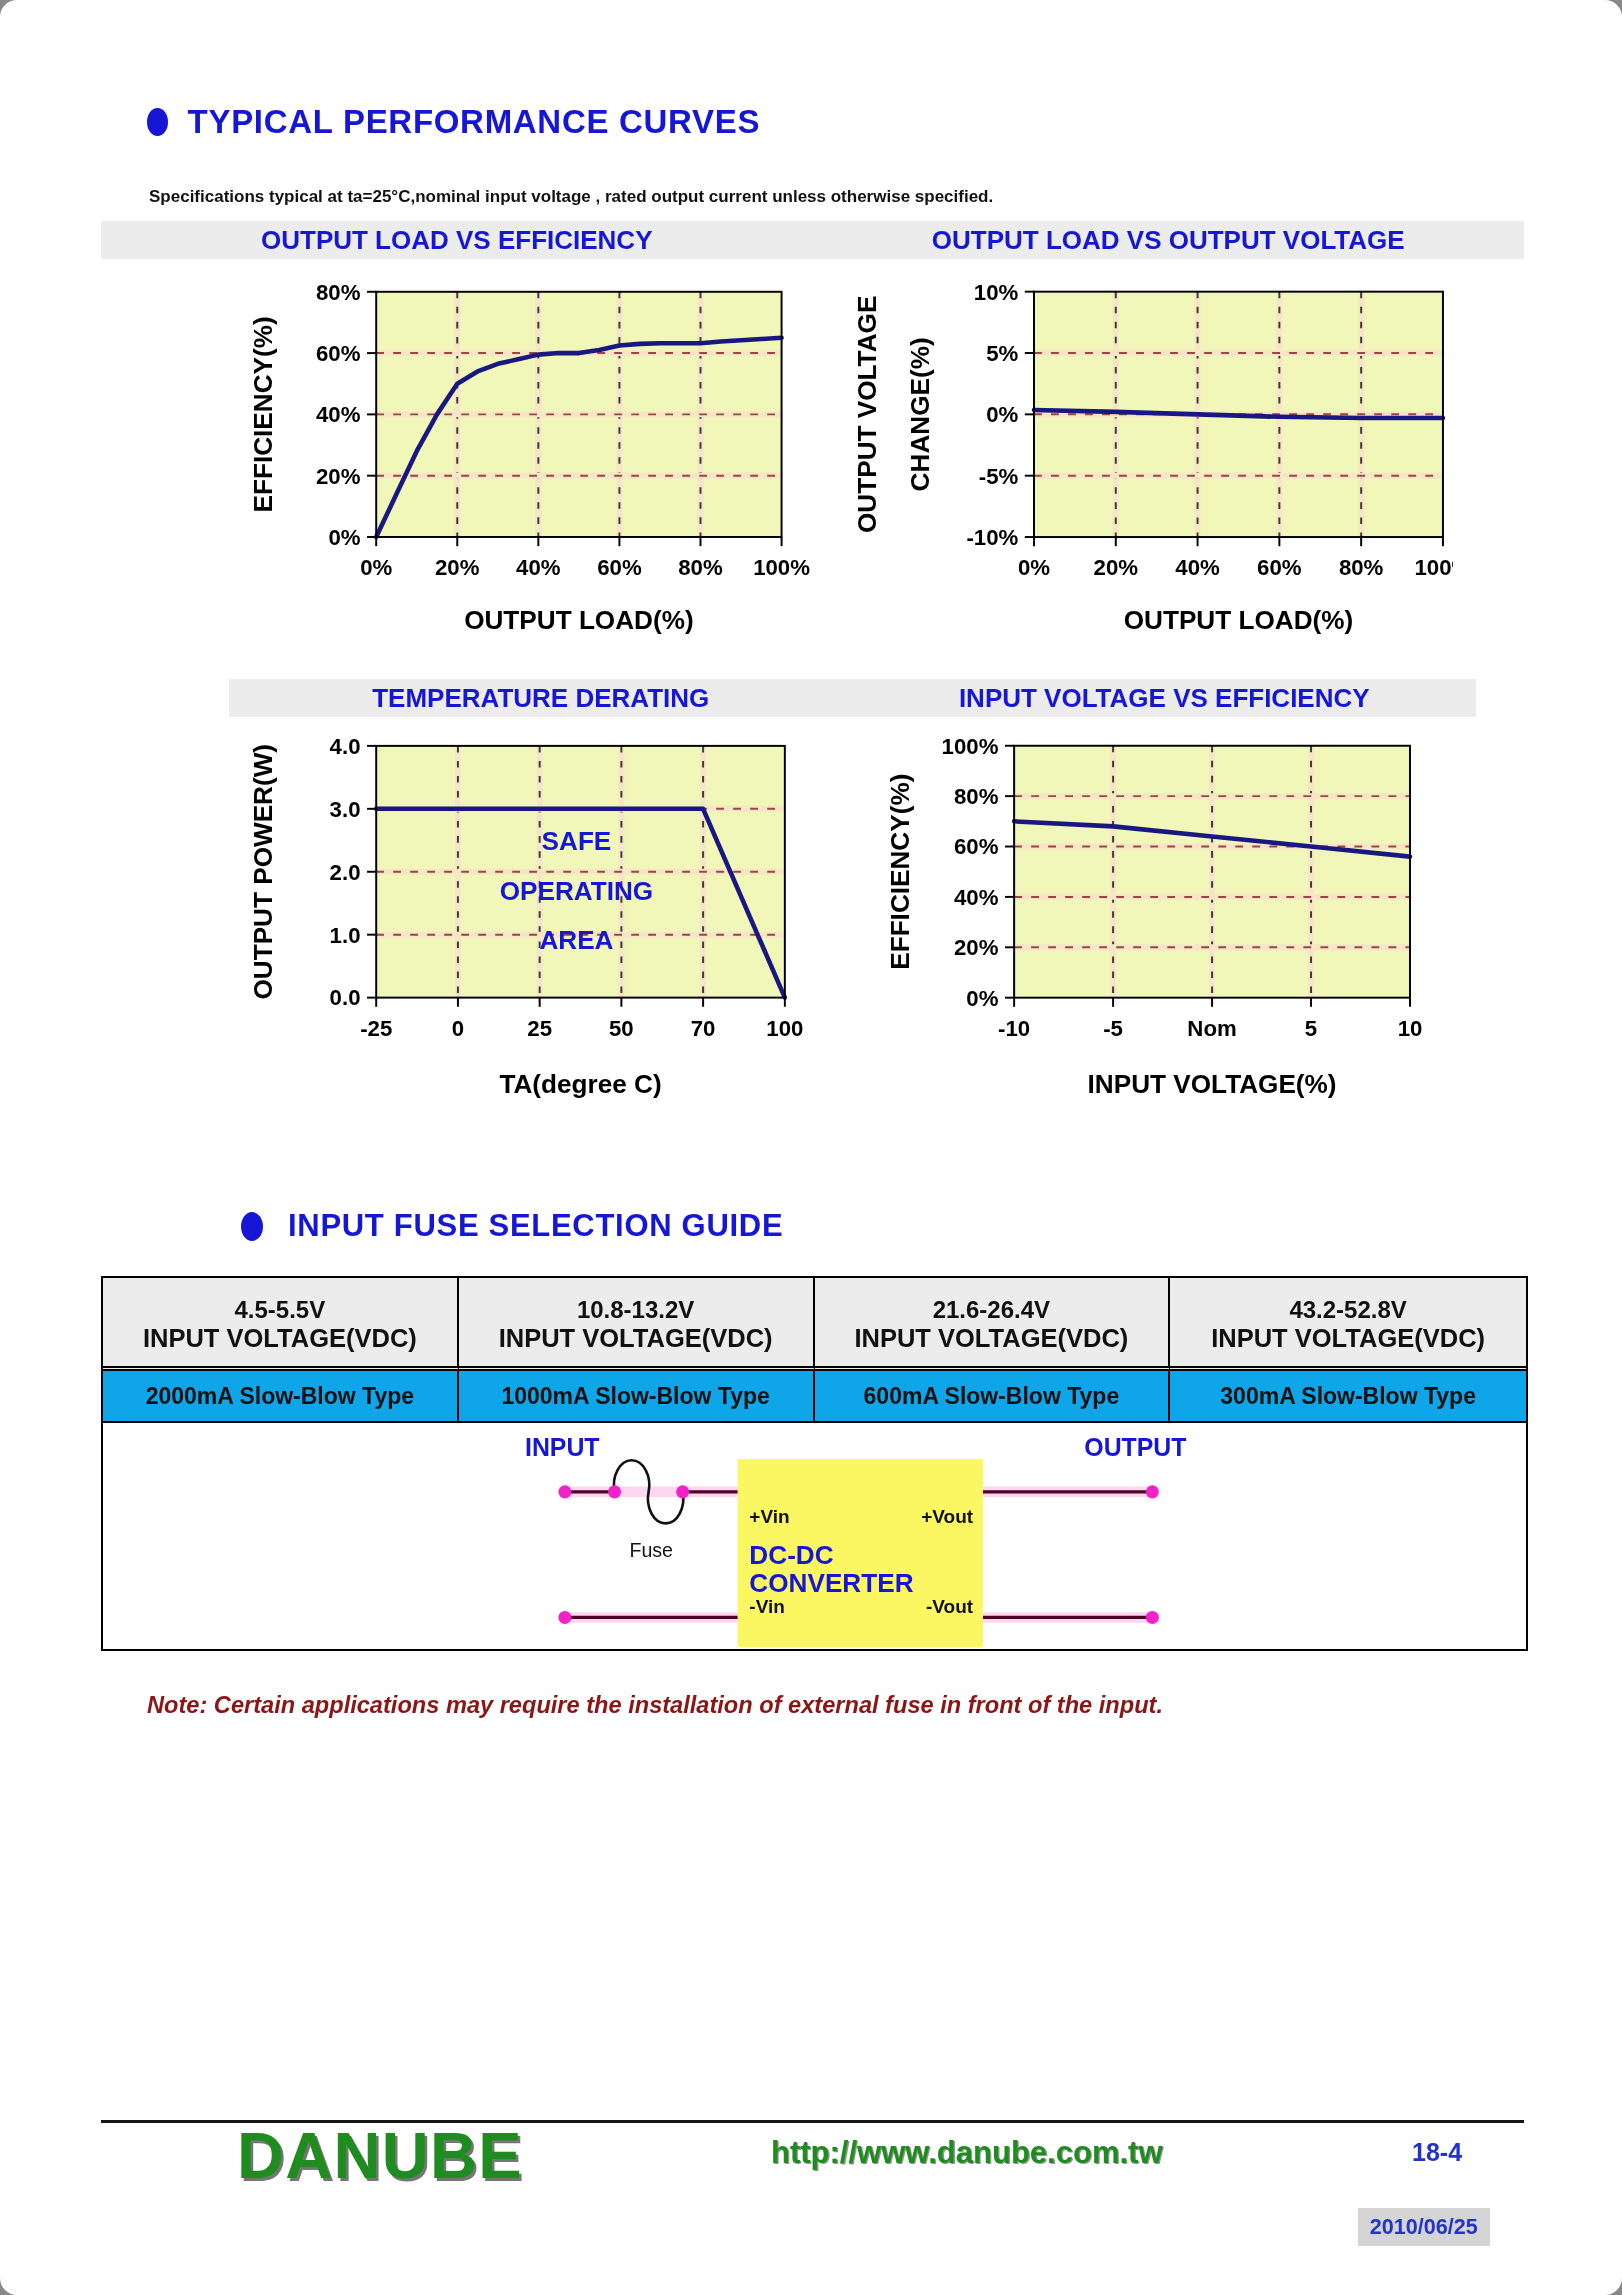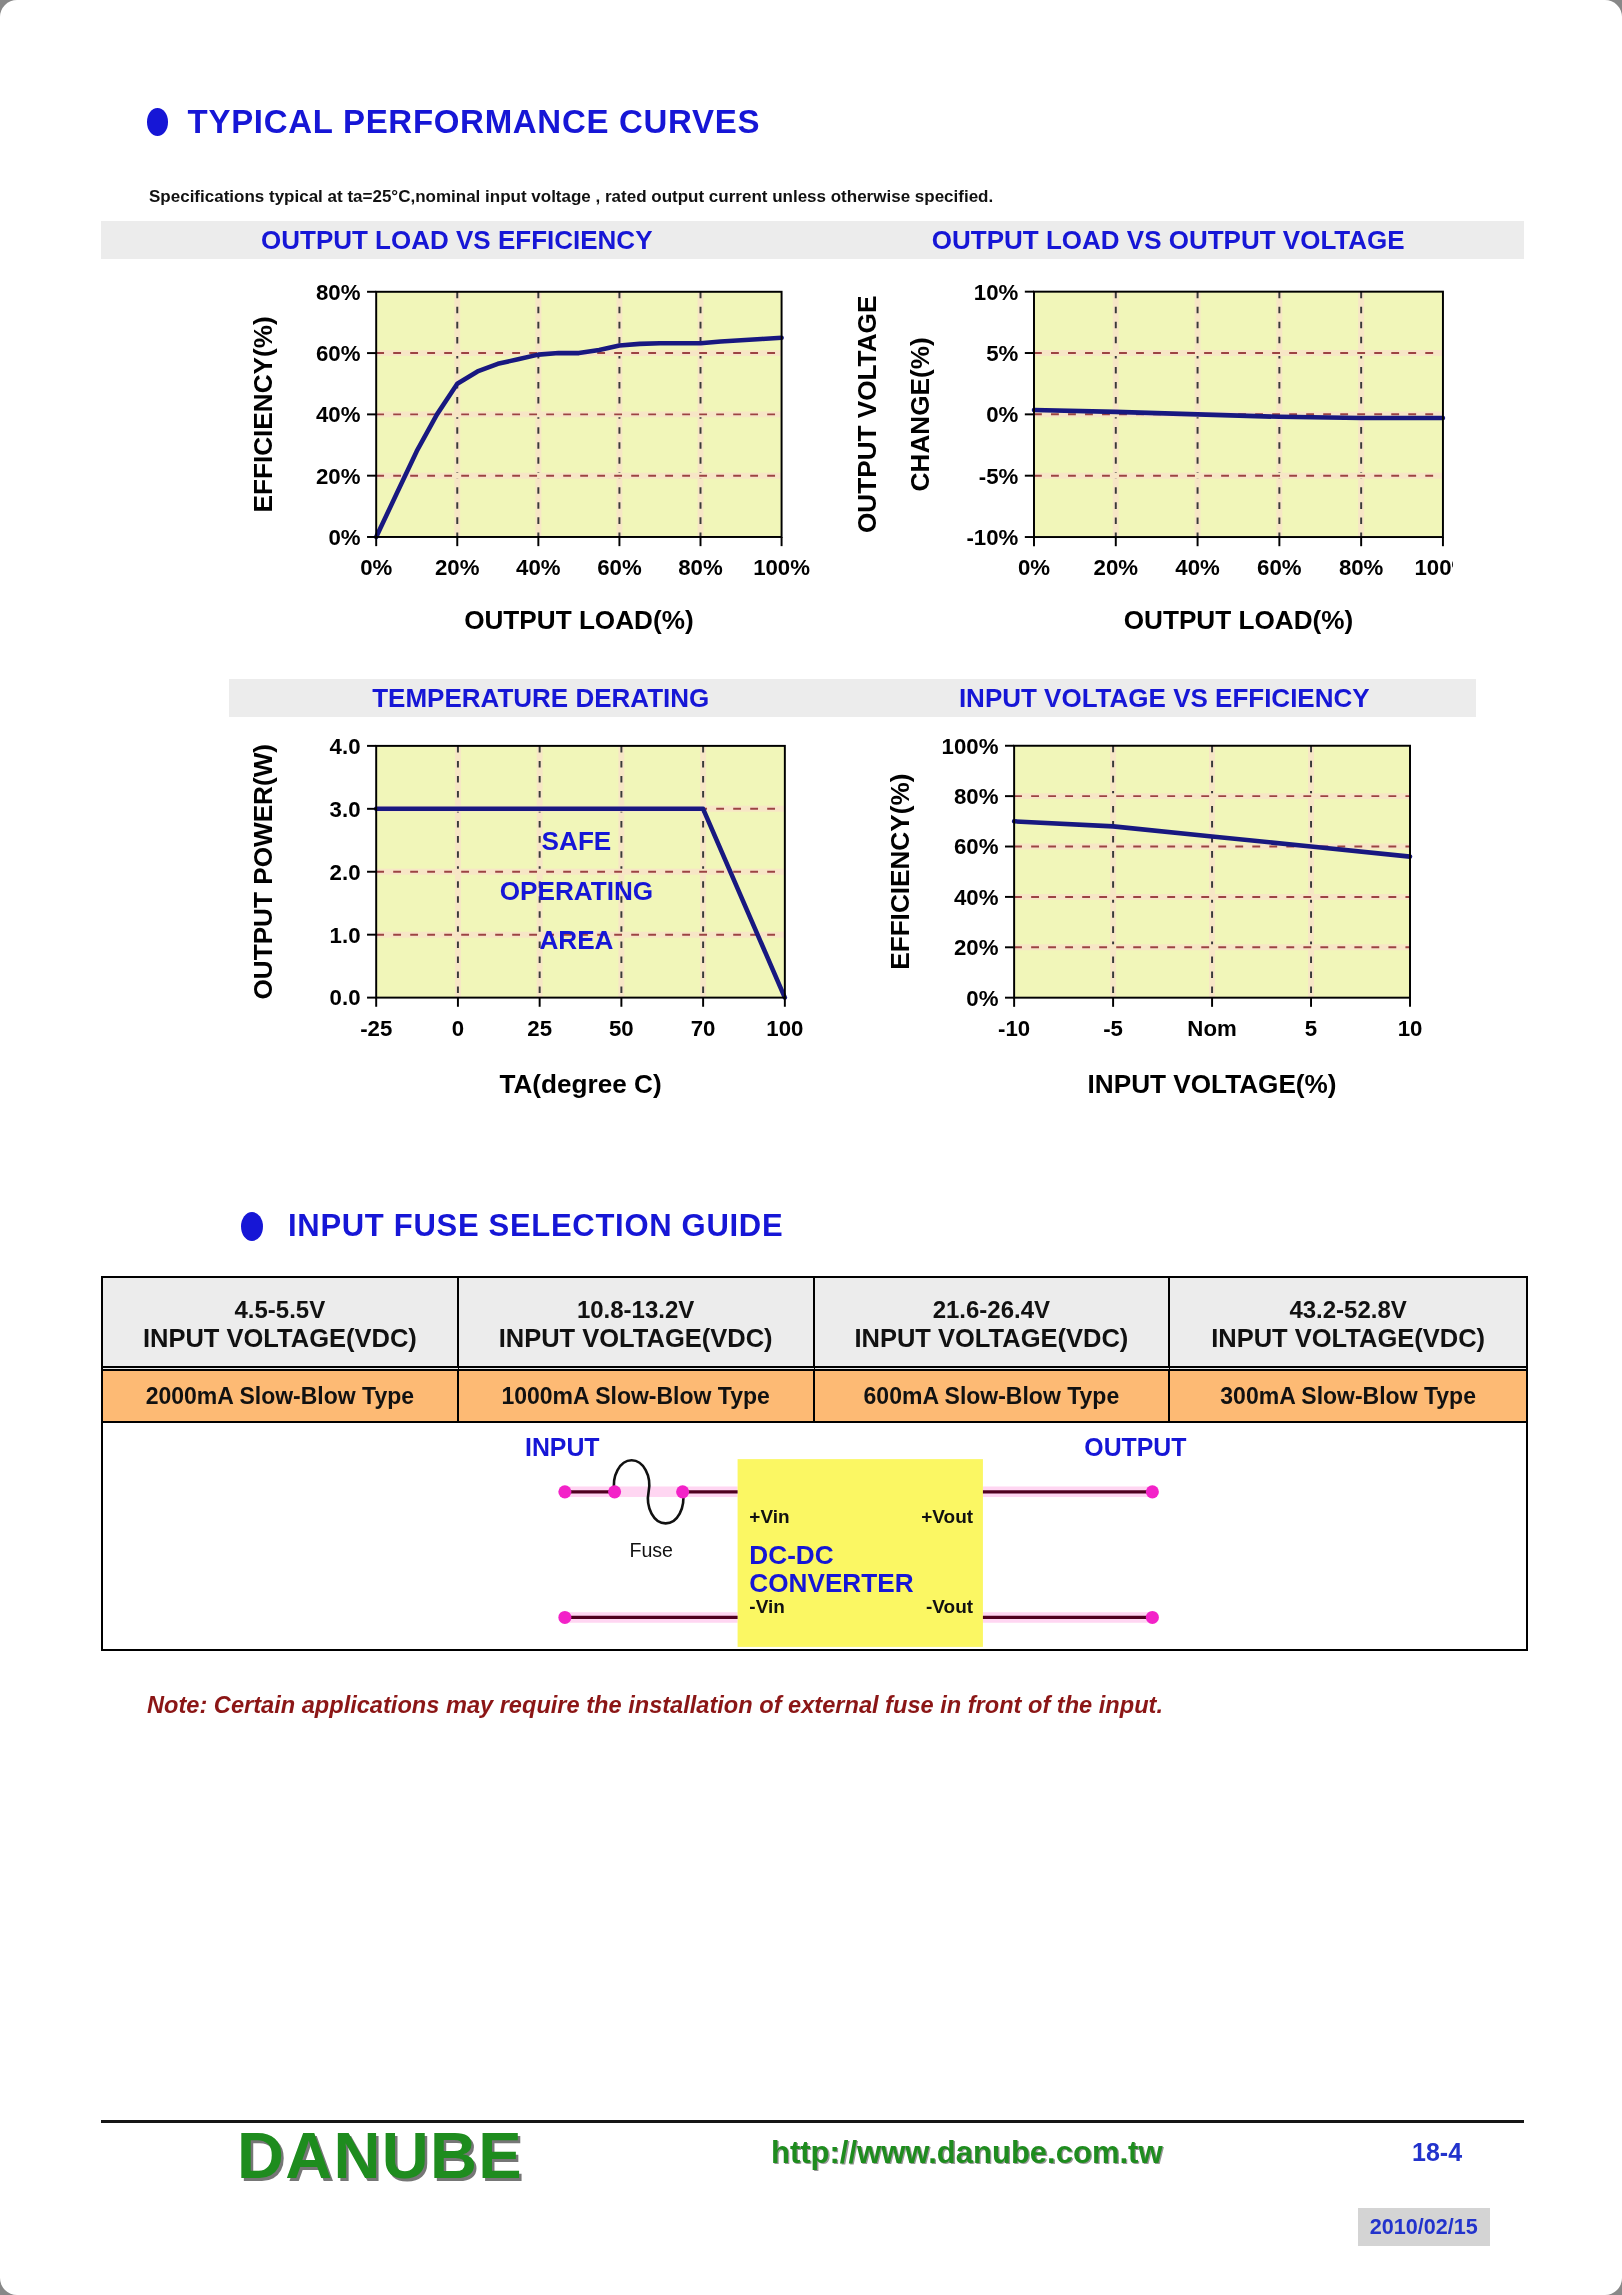--- a/index.html
+++ b/index.html
@@ -33,21 +33,21 @@
     border:2px solid #000;display:grid;grid-template-columns:repeat(4,1fr);
     background:#fff;
   }
   .th{
     background:var(--title-band-bg);border-right:2px solid #000;border-bottom:5.9px double #000;
     text-align:center;padding:18.3px 2.6px 13px 2.6px;
   }
   .th .range{font-size:24px;font-weight:bold;color:#111;}
   .th .unit{font-size:25.5px;font-weight:bold;color:#111;}
   .fuse-cell{
-    border-right:2px solid #000;border-bottom:2px solid #000;background:#fdba74;
+    border-right:2px solid #000;border-bottom:2px solid #000;background:#0ea5e9;
     text-align:center;font-size:23px;font-weight:bold;color:#111;
     padding:11.8px 1.3px 10.5px 1.3px;
   }
   .no-r{border-right:none !important;}
   .diagram-cell{grid-column:1 / -1;height:226px;position:relative;background:#fff;}
   .diagram-cell svg{position:absolute;left:0;top:0;}
   .iolabel{font:bold 38px "Liberation Sans",sans-serif;fill:var(--accent-blue);}
   .boxtitle{font:bold 40px "Liberation Sans",sans-serif;fill:var(--accent-blue);}
   .pin{font:bold 29px "Liberation Sans",sans-serif;fill:#111;}
   .fuselabel{font:30px "Liberation Sans",sans-serif;fill:#111;}
@@ -347,16 +347,16 @@
       </svg>
     </div>
   </div>
 
   <div class="note">Note: Certain applications may require the installation of external fuse in front of the input.</div>
 
   <div class="footer-line"></div>
   <div class="brand">DANUBE</div>
   <div class="site-url">http://www.danube.com.tw</div>
   <div class="page-num">18-4</div>
-  <div class="date-badge">2010/02/15</div>
+  <div class="date-badge">2010/06/25</div>
 
 </div>
 
 
 </body></html>

